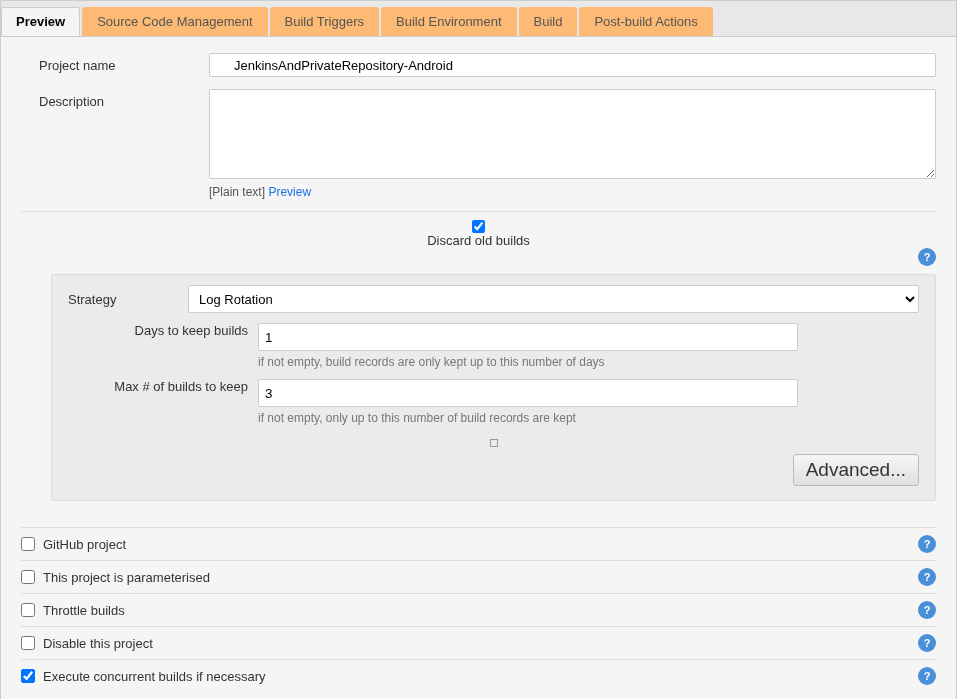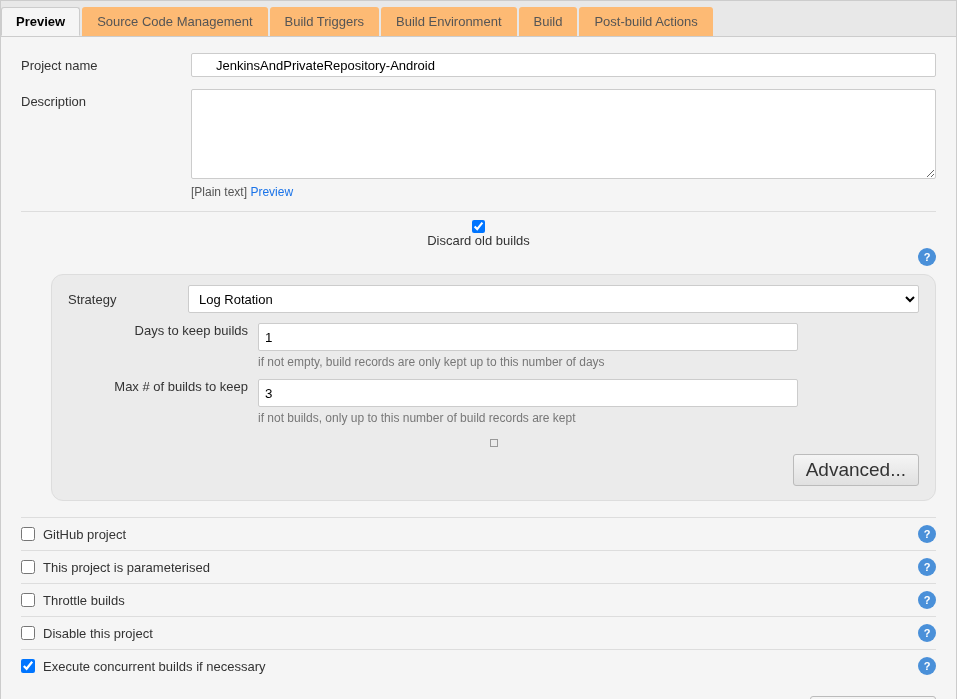--- a/index.html
+++ b/index.html
@@ -48,20 +48,21 @@
     .form-row {
       display: flex;
       align-items: flex-start;
       margin-bottom: 12px;
     }
     .form-label {
       width: 170px;
       padding-top: 5px;
       color: #333;
       flex-shrink: 0;
+      margin-left: 18px;
     }
     .form-field {
       flex: 1;
     }
     input[type="text"], textarea, select {
       font-family: Arial, Helvetica, sans-serif;
       font-size: 13px;
     }
     .project-name-input {
       width: 100%;
@@ -98,23 +99,23 @@
       border-top: 1px solid #ddd;
       flex-direction: column;
     }
     .discard-row .help-icon {
       margin-left: auto;
     }
     
     .strategy-section {
       background: #ebebeb;
       border: 1px solid #ddd;
-      border-radius: 12px;
+      border-radius: 2px;
       padding: 10px 16px 14px;
-      margin-bottom: 16px;
+      margin-bottom: 26px;
       margin-left: 30px;
     }
     .strategy-row {
       display: flex;
       align-items: center;
       margin-bottom: 10px;
     }
     .strategy-label {
       width: 120px;
       flex-shrink: 0;
@@ -268,21 +269,21 @@
       <div class="field-row">
         <div class="field-label">Days to keep builds</div>
         <input type="number" class="field-input" value="1" style="">
       </div>
       <div class="field-hint">if not empty, build records are only kept up to this number of days</div>
 
       <div class="field-row">
         <div class="field-label">Max # of builds to keep</div>
         <input type="number" class="field-input" value="3" style="">
       </div>
-      <div class="field-hint">if not builds, only up to this number of build records are kept</div>
+      <div class="field-hint">if not empty, only up to this number of build records are kept</div>
 
       <div class="center-sq">
         <span class="small-square"></span>
       </div>
 
       <div class="advanced-btn-row">
         <button class="advanced-btn">Advanced...</button>
       </div>
     </div>
 

